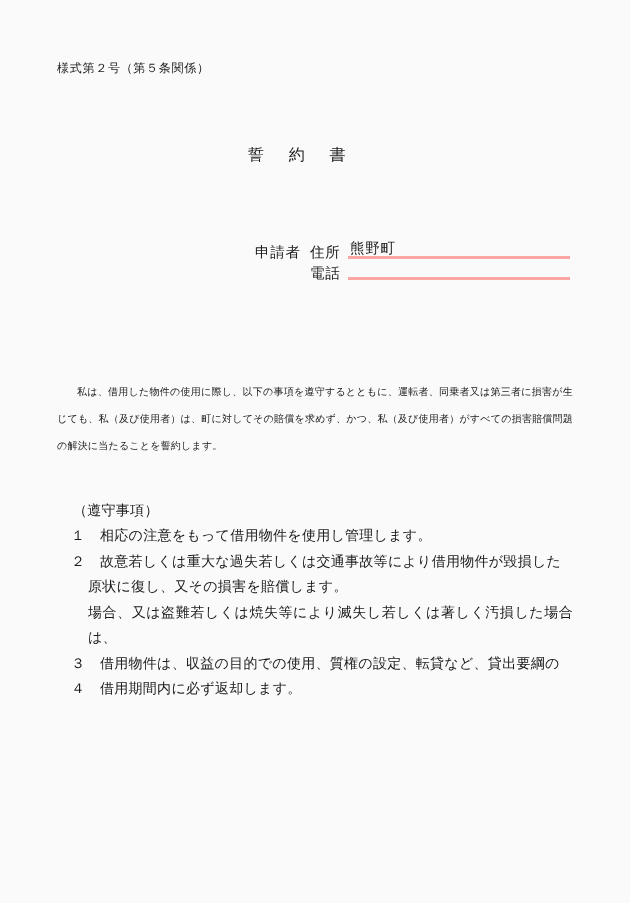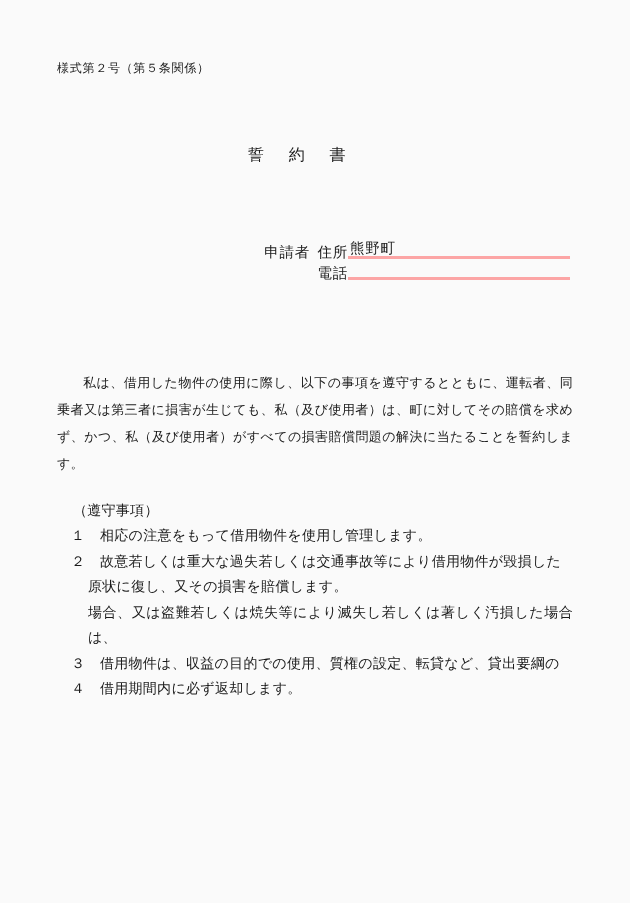--- a/index.html
+++ b/index.html
@@ -46,21 +46,20 @@
     position: absolute;
     left: 255px;
     top: 238px;
     font-size: 14.5px;
   }
   .applicant-row {
     display: flex;
     align-items: flex-end;
     height: 21px;
     white-space: nowrap;
-    text-align: right;
   }
   .applicant-tag {
     width: 55px;
     letter-spacing: 0.05em;
     line-height: 1;
   }
   .applicant-tag.empty {
     visibility: hidden;
   }
   .field-label {
@@ -90,23 +89,23 @@
     bottom: 1px;
     font-size: 15px;
     line-height: 1;
     color: #1a1a1a;
   }
 
   
   .body-text {
     position: absolute;
     left: 57px;
-    top: 369px;
+    top: 378px;
     width: 516px;
-    font-size: 13px;
+    font-size: 10px;
     line-height: 27px;
     text-indent: 2em;
     text-align: justify;
     text-justify: inter-character;
     letter-spacing: 0.02em;
   }
 
   
   .pledge {
     position: absolute;

